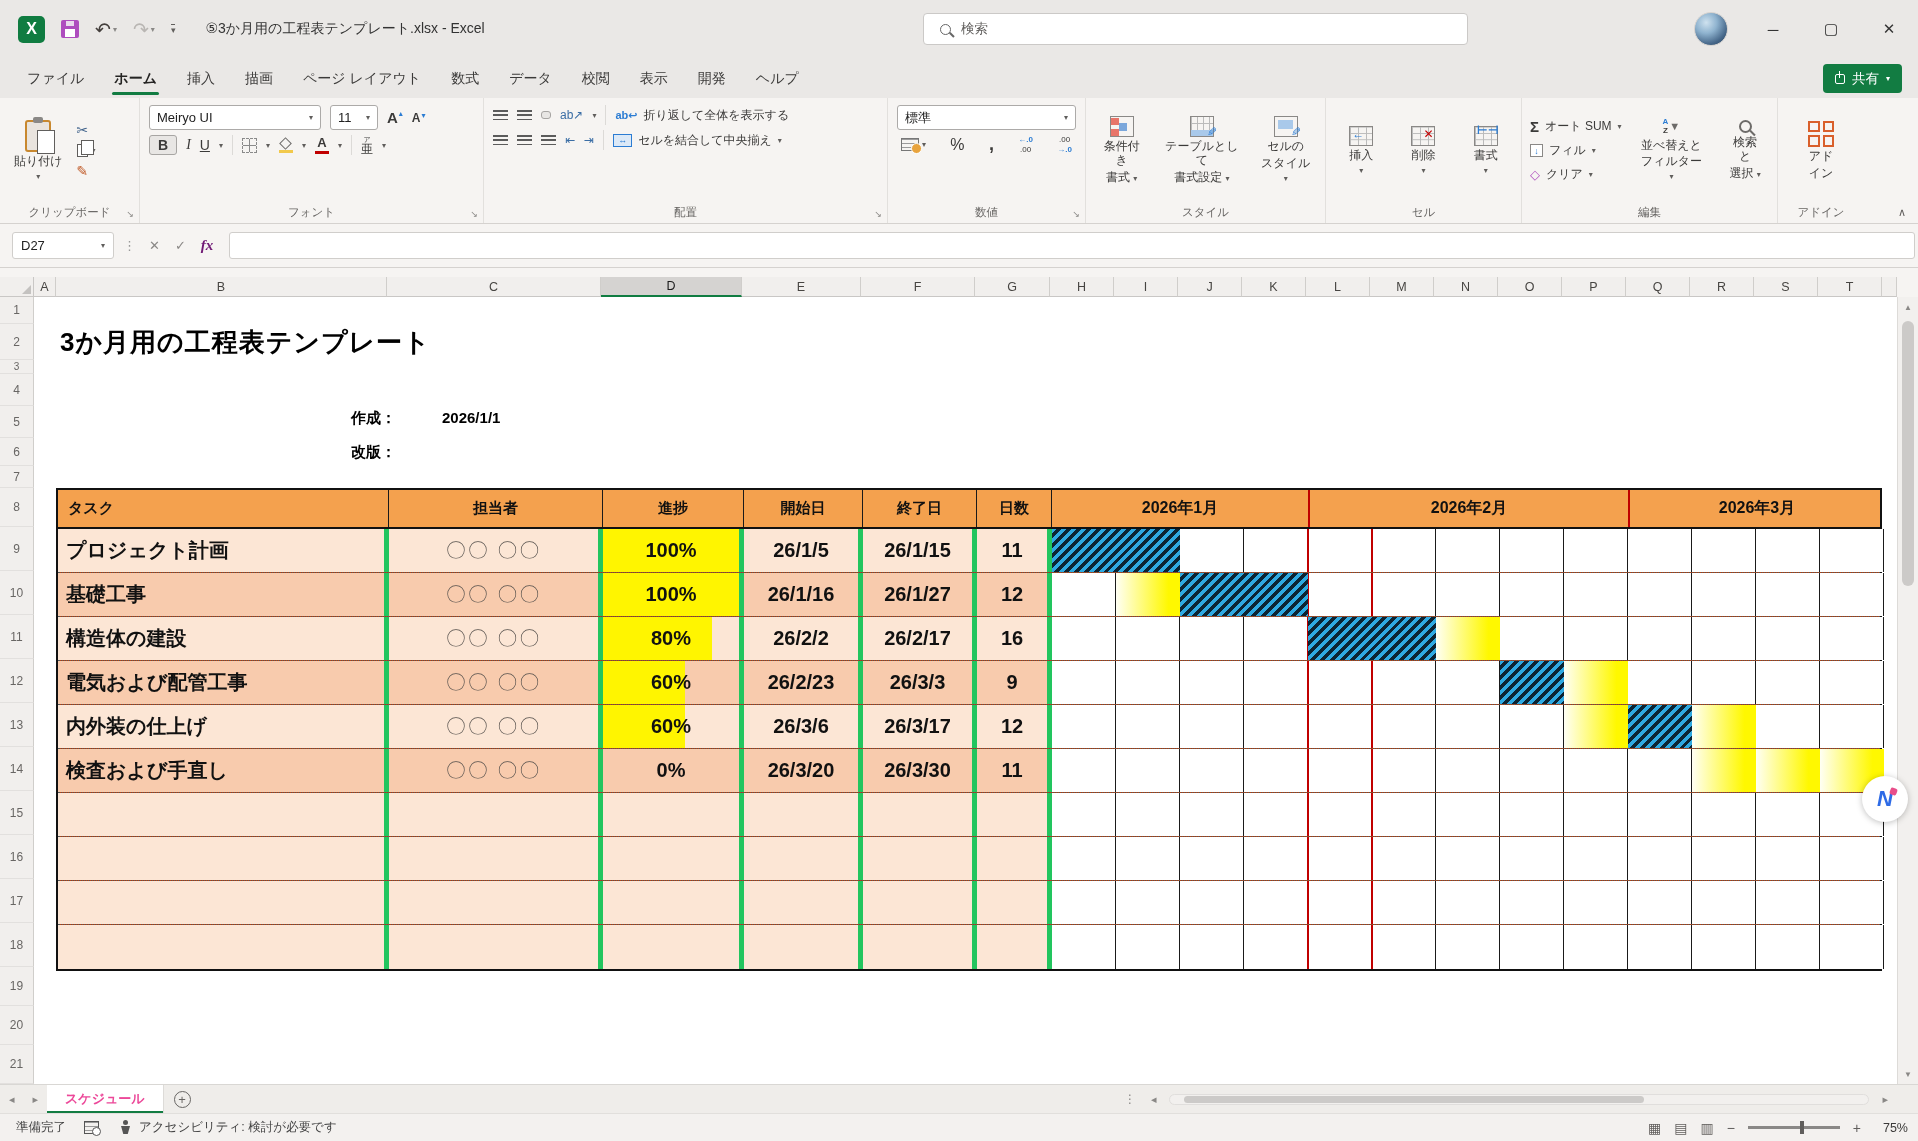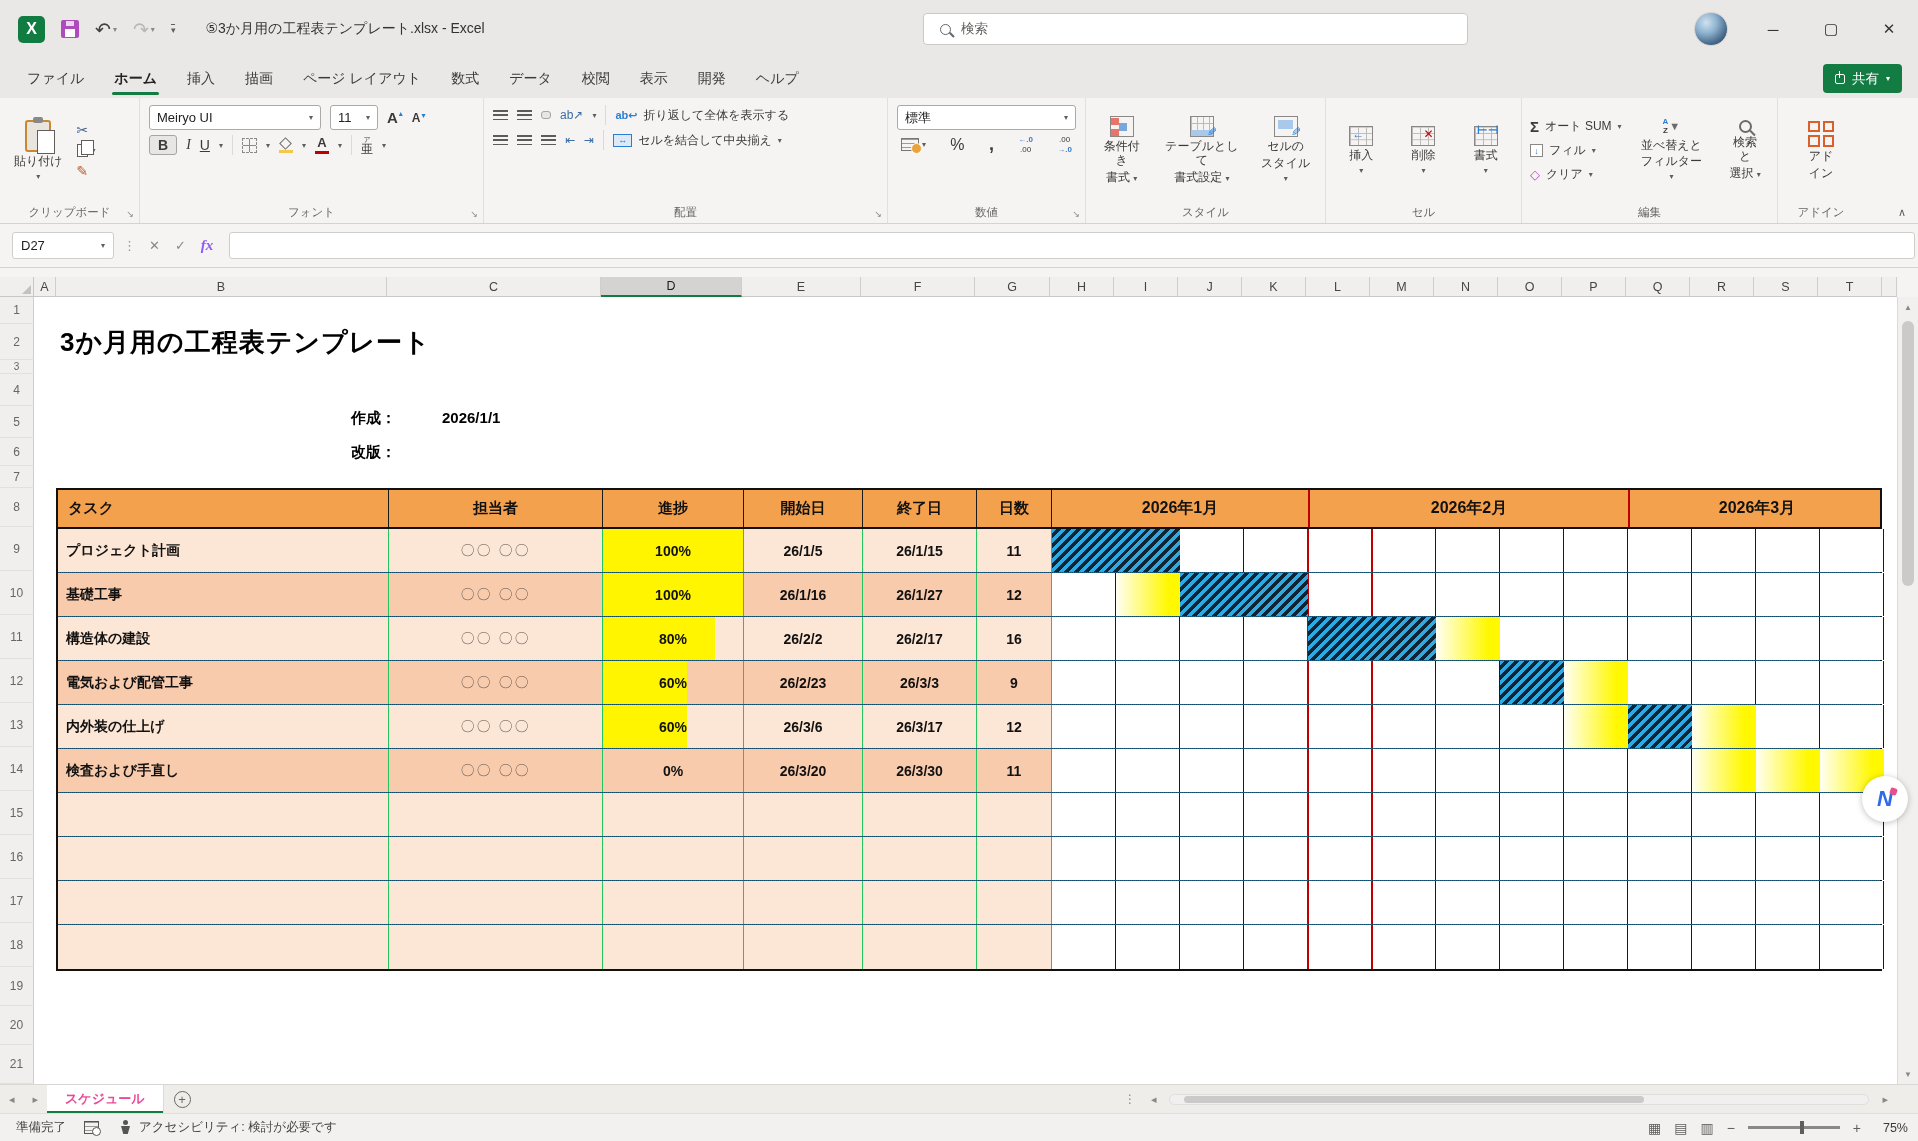--- a/index.html
+++ b/index.html
@@ -105,48 +105,48 @@
 .bigmag::after{content:'';position:absolute;width:7px;height:2px;background:#6d6b69;transform:rotate(45deg);right:-6px;bottom:-3px}
 .ic-addin{width:26px;height:26px;display:grid;grid-template-columns:1fr 1fr;grid-template-rows:1fr 1fr;gap:3px}
 .ic-addin i{border:2.4px solid #D95F2B}
 .collapse{position:absolute;right:12px;bottom:4px;font-size:11px;color:#605E5C}
 
 
 .formulabar{height:44px;background:#F6F4F2;display:flex;align-items:center;border-bottom:1px solid #D5D2CF}
 .namebox{width:102px;height:27px;background:#fff;border:1px solid #D0CECB;border-radius:3px;margin-left:12px;display:flex;align-items:center;padding:0 8px;font-size:13px;color:#222;justify-content:space-between}
 .fb-dots{color:#999;margin:0 9px;font-size:13px}
 .fb-btns{display:flex;align-items:center;gap:15px;color:#8a8886;font-size:13px;padding:0 4px}
-.fx{font-family:"Liberation Serif","DejaVu Serif",serif;font-style:italic;font-weight:bold;color:#8b5cf6;font-size:15px}
+.fx{font-family:"Liberation Serif","DejaVu Serif",serif;font-style:italic;font-weight:bold;color:#701a75;font-size:15px}
 .fb-input{flex:1;height:27px;background:#fff;border:1px solid #D0CECB;border-radius:3px;margin:0 3px 0 12px}
 
 
 .sheet{position:relative;height:816px;background:#fff}
 .colheaders{height:29px;display:flex;align-items:flex-end;background:#F6F4F2;padding-right:21px}
 .ch-corner{width:34px;height:20px;background:#F1EFED;border-right:1px solid #C9C7C5;border-bottom:1px solid #C9C7C5;position:relative}
 .ch-corner::after{content:'';position:absolute;right:2px;bottom:2px;border-left:9px solid transparent;border-bottom:9px solid #C4C2C0}
 .ch{height:20px;border-right:1px solid #D0CECB;border-bottom:1px solid #C9C7C5;background:#F1EFED;font-size:12.5px;color:#474542;display:flex;align-items:center;justify-content:center;flex:0 0 auto}
 .ch.sel{background:#D5D3D1;border-bottom:2px solid #107C41;color:#1a1a1a}
 .ch.fill{flex:1}
 .gridbody{position:absolute;top:29px;left:0;right:21px;bottom:0;display:flex}
 .gutter{width:34px;flex:0 0 auto}
 .rn{border-bottom:1px solid #E2E0DE;border-right:1px solid #D0CECB;background:#F1EFED;color:#686664;font-size:12px;display:flex;align-items:center;justify-content:center;overflow:hidden}
 .canvas{position:relative;flex:1;background:#fff;overflow:hidden}
 .doc-title{position:absolute;left:26px;top:28px;font-size:26px;font-weight:bold;color:#000;letter-spacing:1px}
 .meta{position:absolute;font-size:15px;font-weight:bold;color:#000}
 
 
-.doc-table{position:absolute;left:22px;top:191px;width:1826px;border:2px solid #111;background:#0c4a6e}
+.doc-table{position:absolute;left:22px;top:191px;width:1826px;border:2px solid #111;background:#c2410c}
 .thead{display:flex;height:39px;border-bottom:2px solid #111;background:#F4A14E}
 .th{display:flex;align-items:center;justify-content:center;font-weight:bold;font-size:15px;color:#111;border-right:1px solid #1a1a1a;flex:0 0 auto}
 .th.left{justify-content:flex-start;padding-left:10px}
 .th.month{font-size:16px;border-right:none}
 .th.msep{border-left:2px solid #C00000}
 .trow{display:flex;height:44px;border-bottom:1px dotted #555}
 .trow:last-child{border-bottom:none}
-.tc{border-right:1px solid #22c55e;display:flex;align-items:center;justify-content:center;font-size:14px;font-weight:bold;color:#111;flex:0 0 auto}
+.tc{border-right:5px solid #22c55e;display:flex;align-items:center;justify-content:center;font-size:20px;font-weight:bold;color:#111;flex:0 0 auto}
 .tc.task{justify-content:flex-start;padding-left:8px}
 .tc.owner{font-weight:normal;color:#55504c;letter-spacing:2px}
 .tc.progress{position:relative}
 .pbar{position:absolute;left:0;top:0;bottom:0;background:#FFF500}
 .ptext{position:relative;z-index:1}
 .trow.light .tc{background:#FCE6D5}
 .trow.dark .tc{background:#F8CBAD}
 .gantt{position:relative;width:832px;height:100%;background-color:#fff;background-image:repeating-linear-gradient(90deg,transparent 0 63px,#1a1a1a 63px 64px);flex:0 0 auto}
 .bbar{position:absolute;top:0;bottom:0;background:repeating-linear-gradient(135deg,#2FA9E1 0 3.5px,#0C2433 3.5px 7px);z-index:2}
 .ycell{position:absolute;top:0;bottom:0;background:linear-gradient(90deg,#FFFFF4 0%,#FFF800 82%);z-index:2}

